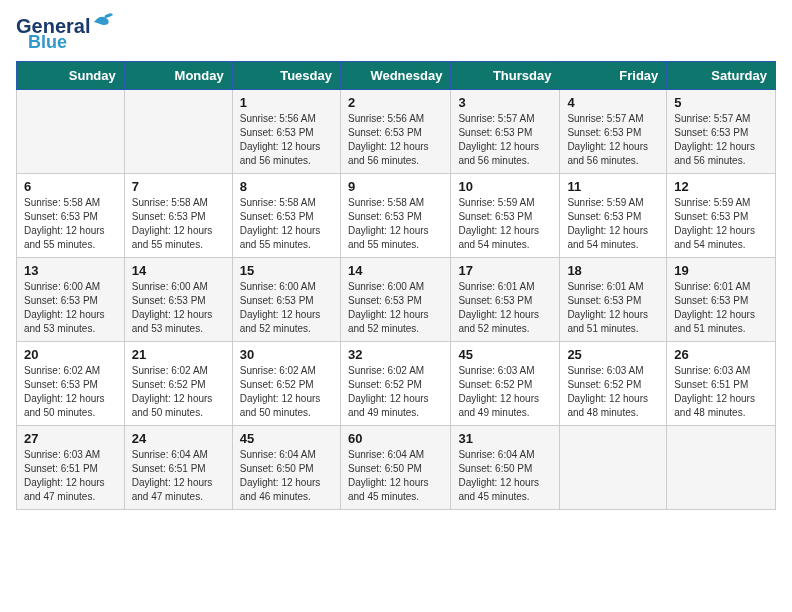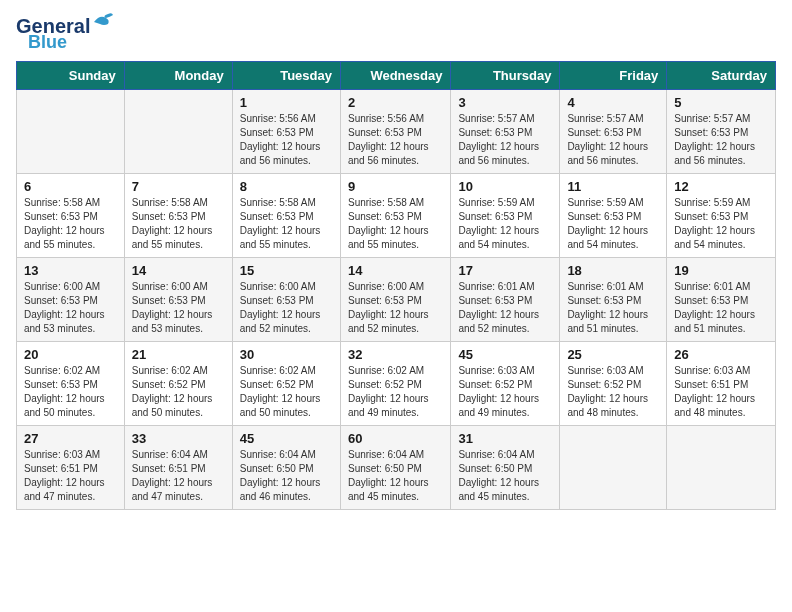--- a/index.html
+++ b/index.html
@@ -284,21 +284,21 @@
         </td>
       </tr>
       <tr>
         <td>
           <span class="day-number">27</span>
           <div class="day-info" style="white-space: pre-line;">Sunrise: 6:03 AM
 Sunset: 6:51 PM
 Daylight: 12 hours and 47 minutes.</div>
         </td>
         <td>
-          <span class="day-number">33</span>
+          <span class="day-number">24</span>
           <div class="day-info" style="white-space: pre-line;">Sunrise: 6:04 AM
 Sunset: 6:51 PM
 Daylight: 12 hours and 47 minutes.</div>
         </td>
         <td>
           <span class="day-number">45</span>
           <div class="day-info" style="white-space: pre-line;">Sunrise: 6:04 AM
 Sunset: 6:50 PM
 Daylight: 12 hours and 46 minutes.</div>
         </td>

